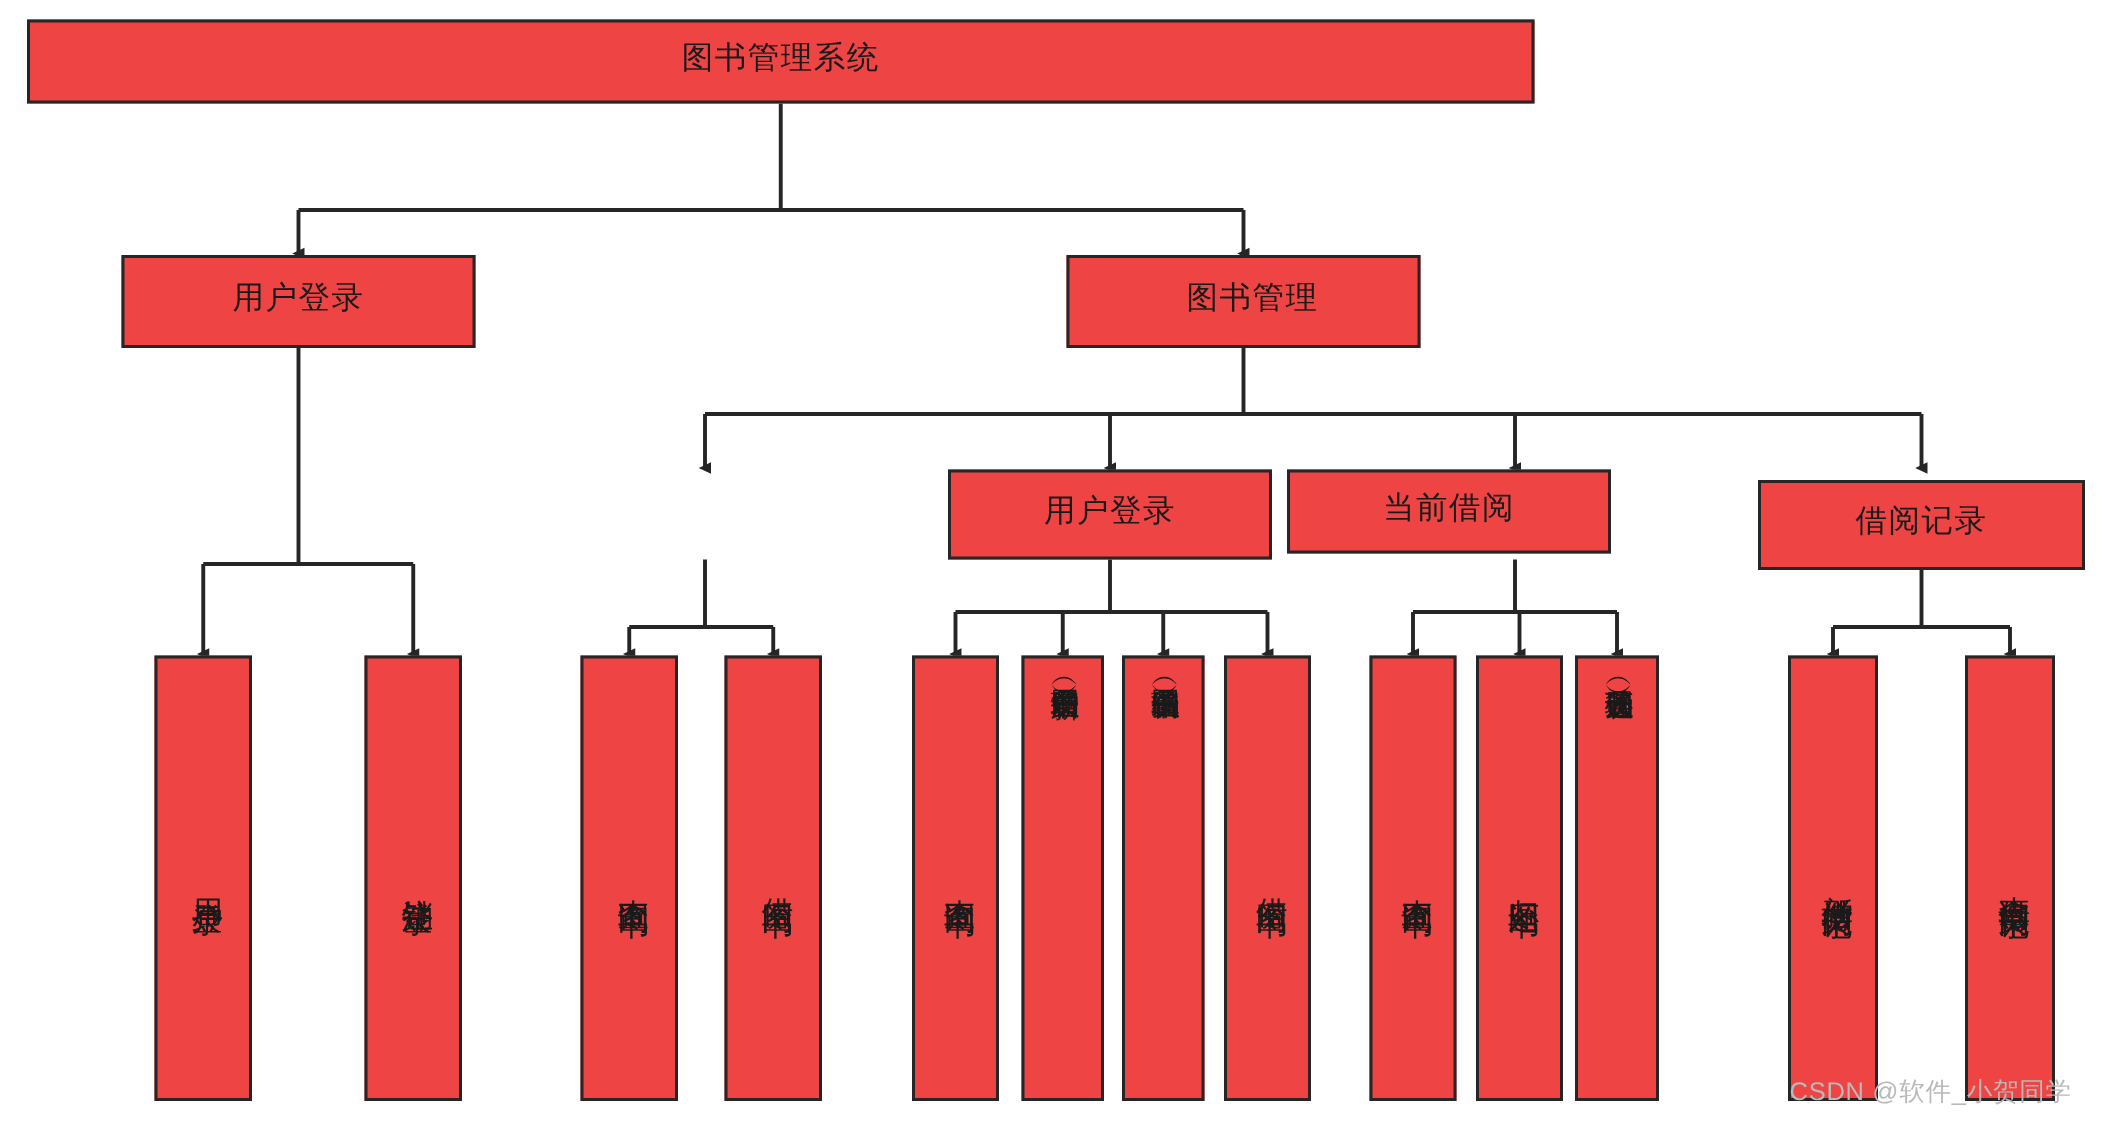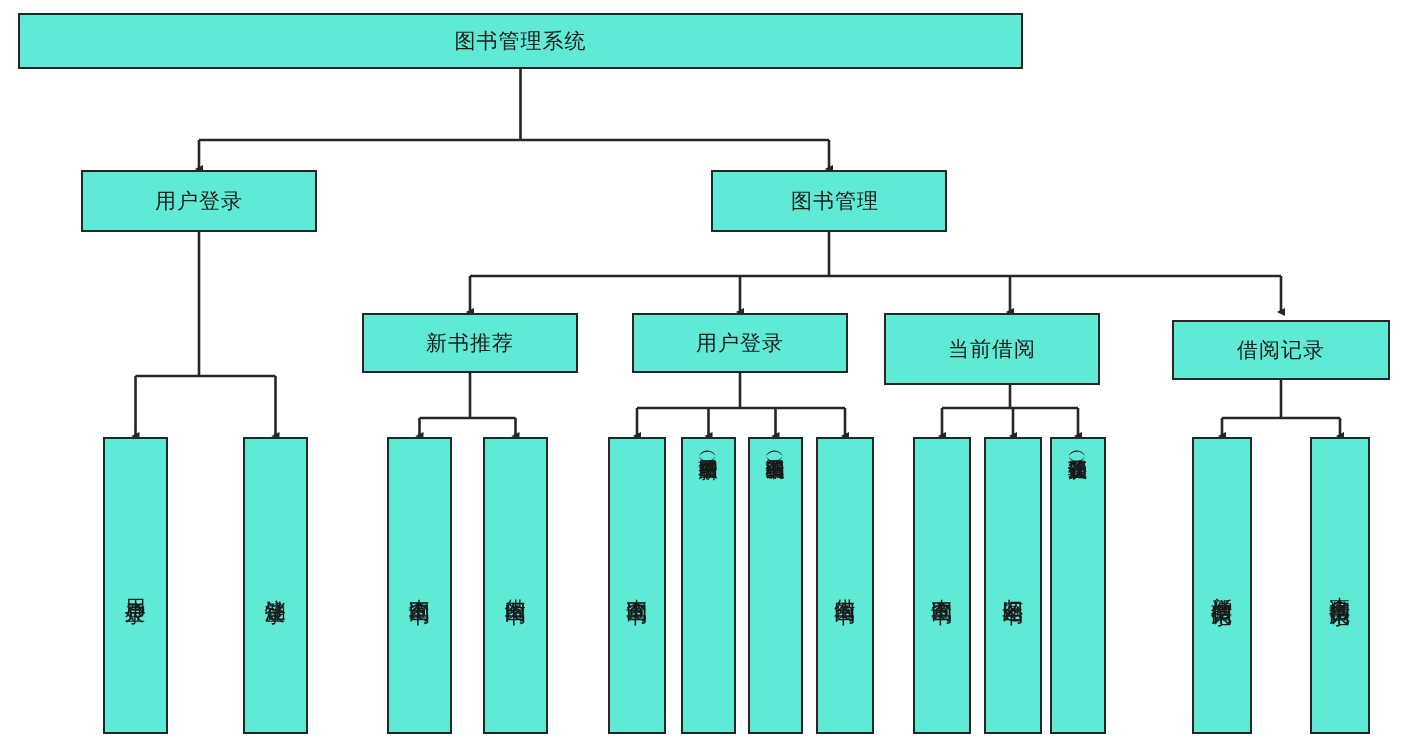--- a/index.html
+++ b/index.html
@@ -22,25 +22,26 @@
     left: 0;
     top: 0;
     width: 1405px;
     height: 747px;
     pointer-events: none;
   }
   .node {
     position: absolute;
     box-sizing: border-box;
     border: 2.5px solid #262626;
-    background: #5eead4;
+    background: #ef4444;
     display: flex;
     align-items: center;
     justify-content: center;
     color: #1a1a1a;
+    font-family: Liberation Mono, monospace;
   }
   .node .label {
     font-size: 21px;
     line-height: 1.25;
     letter-spacing: 1px;
     white-space: nowrap;
     text-align: center;
   }
   .node.vertical {
     align-items: center;
@@ -123,27 +124,24 @@
     <span class="label">图书管理系统</span>
   </div>
 
   <div class="node" style="left: 81px; top: 170px; width: 236px; height: 62px;">
     <span class="label">用户登录</span>
   </div>
   <div class="node" style="left: 711px; top: 170px; width: 236px; height: 62px; padding-left: 12px;">
     <span class="label">图书管理</span>
   </div>
 
-  <div class="node" style="left: 362px; top: 313px; width: 216px; height: 60px;">
-    <span class="label">新书推荐</span>
-  </div>
   <div class="node" style="left: 632px; top: 313px; width: 216px; height: 60px;">
     <span class="label">用户登录</span>
   </div>
-  <div class="node" style="left: 884px; top: 313px; width: 216px; height: 72px;">
+  <div class="node" style="left: 858px; top: 313px; width: 216px; height: 56px;">
     <span class="label">当前借阅</span>
   </div>
   <div class="node" style="left: 1172px; top: 320px; width: 218px; height: 60px;">
     <span class="label">借阅记录</span>
   </div>
 
   <div class="node vertical" style="left: 103px; top: 437px; width: 65px; height: 297px;">
     <span class="label">用户登录</span>
   </div>
   <div class="node vertical" style="left: 243px; top: 437px; width: 65px; height: 297px;">
@@ -180,13 +178,14 @@
     <span class="label">确认归还（管理员）</span>
   </div>
 
   <div class="node vertical" style="left: 1192px; top: 437px; width: 60px; height: 297px;">
     <span class="label">新增借阅记录</span>
   </div>
   <div class="node vertical" style="left: 1310px; top: 437px; width: 60px; height: 297px;">
     <span class="label">查询借阅记录</span>
   </div>
 
+  <div class="watermark" style="left: 1193px; top: 716px; color: rgb(185, 185, 185);">CSDN @软件_小贺同学</div>
 </div>
 
 </body></html>

